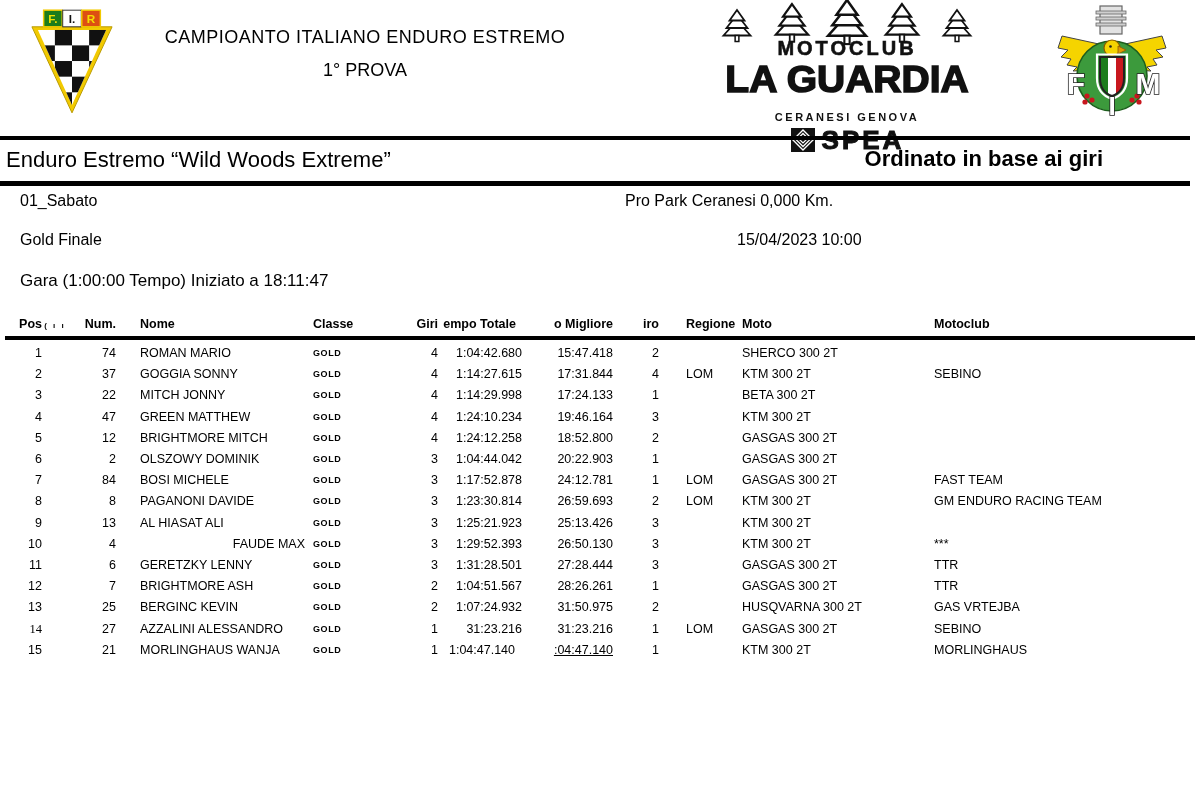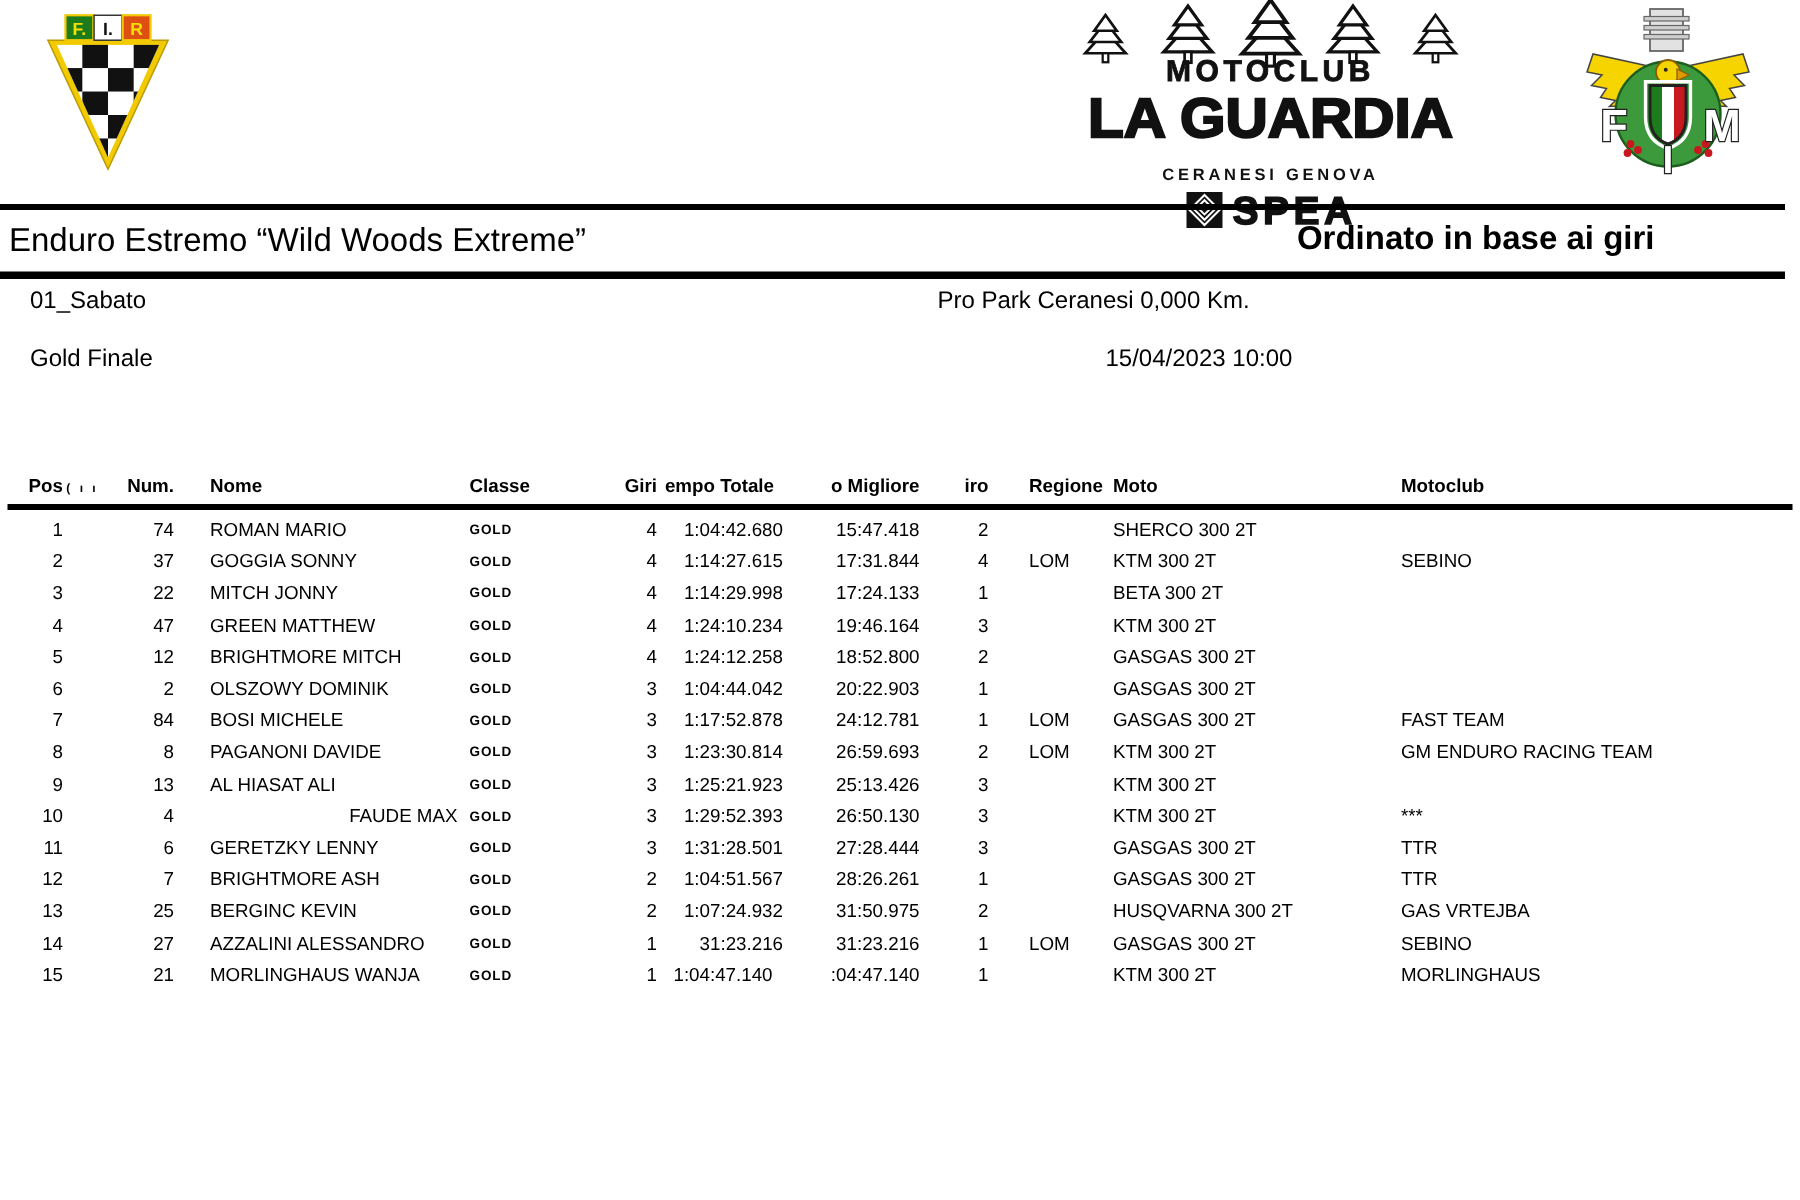--- a/index.html
+++ b/index.html
@@ -67,20 +67,24 @@
       <rect x="27.5" y="87" width="17.5" height="16" fill="#111"></rect>
     </g>
     <rect x="16" y="3" width="19" height="17" fill="#1c7c1c" stroke="#f2ca00" stroke-width="1.5"></rect>
     <rect x="35.5" y="3" width="19" height="17" fill="#fff" stroke="#333" stroke-width="1"></rect>
     <rect x="55" y="3" width="19" height="17" fill="#dd4f12" stroke="#f2ca00" stroke-width="1.5"></rect>
     <text x="25.5" y="16.5" font-size="12" font-weight="bold" fill="#f2e000" text-anchor="middle" font-family="Liberation Sans, sans-serif">F.</text>
     <text x="45" y="16.5" font-size="12" font-weight="bold" fill="#111" text-anchor="middle" font-family="Liberation Sans, sans-serif">I.</text>
     <text x="64.5" y="16.5" font-size="12" font-weight="bold" fill="#f2e000" text-anchor="middle" font-family="Liberation Sans, sans-serif">R</text>
   </svg>
 
+  <div class="champ-block">
+    <div class="champ-line1">CAMPIOANTO ITALIANO ENDURO ESTREMO</div>
+    <div class="champ-line2">1° PROVA</div>
+  </div>
 
   <div class="lg-block">
     <svg class="lg-trees" width="270" height="46" viewBox="0 0 270 46">
       <defs>
         <g id="pine">
           <polygon points="0,14 -18,34 18,34" fill="#fff" stroke="#111" stroke-width="2.4"></polygon>
           <polygon points="0,6 -14,24 14,24" fill="#fff" stroke="#111" stroke-width="2.4"></polygon>
           <polygon points="0,0 -10,14 10,14" fill="#fff" stroke="#111" stroke-width="2.4"></polygon>
           <rect x="-2.5" y="34" width="5" height="8" fill="#fff" stroke="#111" stroke-width="2"></rect>
         </g>
@@ -141,20 +145,21 @@
 
   <div class="rule rule-top"></div>
   <div class="event-title">Enduro Estremo “Wild Woods Extreme”</div>
   <div class="sort-order">Ordinato in base ai giri</div>
   <div class="rule rule-mid"></div>
 
   <div class="info i-session">01_Sabato</div>
   <div class="info i-location">Pro Park Ceranesi 0,000 Km.</div>
   <div class="info i-group">Gold Finale</div>
   <div class="info i-datetime">15/04/2023 10:00</div>
+  <div class="info i-race">Gara (1:00:00 Tempo) Iniziato a 18:11:47</div>
 
   <div class="thead">
       <div class="hcell" style="left: 8px; width: 34px; text-align: right;">Pos</div>
       <div class="hcell tiny" style="left: 44px; width: 22px; text-align: center;">( ı ı</div>
       <div class="hcell" style="left: 72px; width: 44px; text-align: right;">Num.</div>
       <div class="hcell" style="left: 140px; width: 165px; text-align: left;">Nome</div>
       <div class="hcell" style="left: 313px; width: 85px; text-align: left;">Classe</div>
       <div class="hcell" style="left: 400px; width: 38px; text-align: right;">Giri</div>
       <div class="hcell" style="left: 436px; width: 80px; text-align: right;">empo Totale</div>
       <div class="hcell" style="left: 528px; width: 85px; text-align: right;">o Migliore</div>
@@ -341,42 +346,42 @@
         <div class="cell classe" style="left: 313px; width: 85px; text-align: left;">GOLD</div>
         <div class="cell" style="left: 400px; width: 38px; text-align: right;">2</div>
         <div class="cell" style="left: 442px; width: 80px; text-align: right;">1:07:24.932</div>
         <div class="cell" style="left: 528px; width: 85px; text-align: right;">31:50.975</div>
         <div class="cell" style="left: 626px; width: 33px; text-align: right;">2</div>
         <div class="cell" style="left: 686px; width: 50px; text-align: left;"></div>
         <div class="cell" style="left: 742px; width: 185px; text-align: left;">HUSQVARNA 300 2T</div>
         <div class="cell" style="left: 934px; width: 258px; text-align: left;">GAS VRTEJBA</div>
       </div>
       <div class="trow" style="top: 618.6px;">
-        <div class="cell" style="left: 8px; width: 34px; text-align: right;">14</div>
+        <div class="cell" style="left: 8px; width: 34px; text-align: right; font-family: Liberation Serif, serif;">14</div>
         <div class="cell" style="left: 44px; width: 22px; text-align: center;"></div>
         <div class="cell" style="left: 72px; width: 44px; text-align: right;">27</div>
         <div class="cell" style="left: 140px; width: 165px; text-align: left;">AZZALINI ALESSANDRO</div>
         <div class="cell classe" style="left: 313px; width: 85px; text-align: left;">GOLD</div>
         <div class="cell" style="left: 400px; width: 38px; text-align: right;">1</div>
         <div class="cell" style="left: 442px; width: 80px; text-align: right;">31:23.216</div>
         <div class="cell" style="left: 528px; width: 85px; text-align: right;">31:23.216</div>
         <div class="cell" style="left: 626px; width: 33px; text-align: right;">1</div>
         <div class="cell" style="left: 686px; width: 50px; text-align: left;">LOM</div>
         <div class="cell" style="left: 742px; width: 185px; text-align: left;">GASGAS 300 2T</div>
         <div class="cell" style="left: 934px; width: 258px; text-align: left;">SEBINO</div>
       </div>
       <div class="trow" style="top: 639.8px;">
         <div class="cell" style="left: 8px; width: 34px; text-align: right;">15</div>
         <div class="cell" style="left: 44px; width: 22px; text-align: center;"></div>
         <div class="cell" style="left: 72px; width: 44px; text-align: right;">21</div>
         <div class="cell" style="left: 140px; width: 165px; text-align: left;">MORLINGHAUS WANJA</div>
         <div class="cell classe" style="left: 313px; width: 85px; text-align: left;">GOLD</div>
         <div class="cell" style="left: 400px; width: 38px; text-align: right;">1</div>
         <div class="cell" style="left: 442px; width: 80px; text-align: center;">1:04:47.140</div>
-        <div class="cell" style="left: 528px; width: 85px; text-align: right;">:04:47.140</div>
+        <div class="cell" style="left: 528px; width: 85px; text-align: right; text-decoration: underline;">:04:47.140</div>
         <div class="cell" style="left: 626px; width: 33px; text-align: right;">1</div>
         <div class="cell" style="left: 686px; width: 50px; text-align: left;"></div>
         <div class="cell" style="left: 742px; width: 185px; text-align: left;">KTM 300 2T</div>
         <div class="cell" style="left: 934px; width: 258px; text-align: left;">MORLINGHAUS</div>
       </div>
     </div>
 
 </div>
 
 </body></html>

